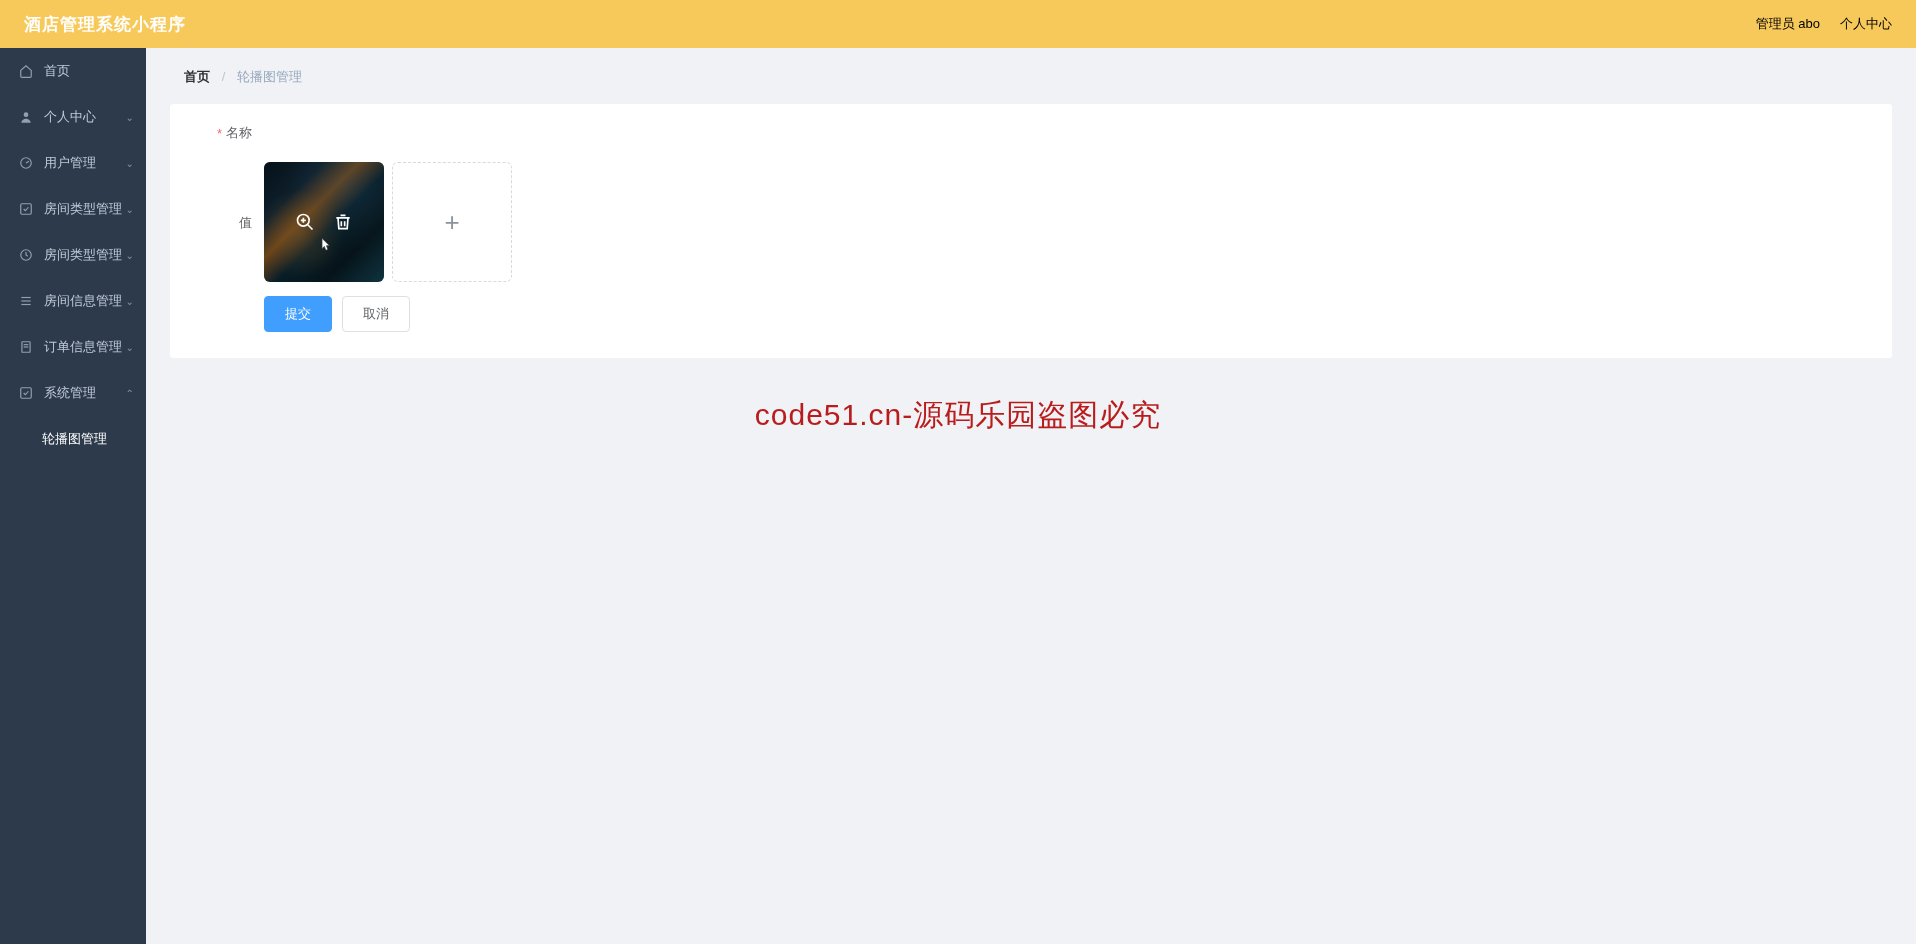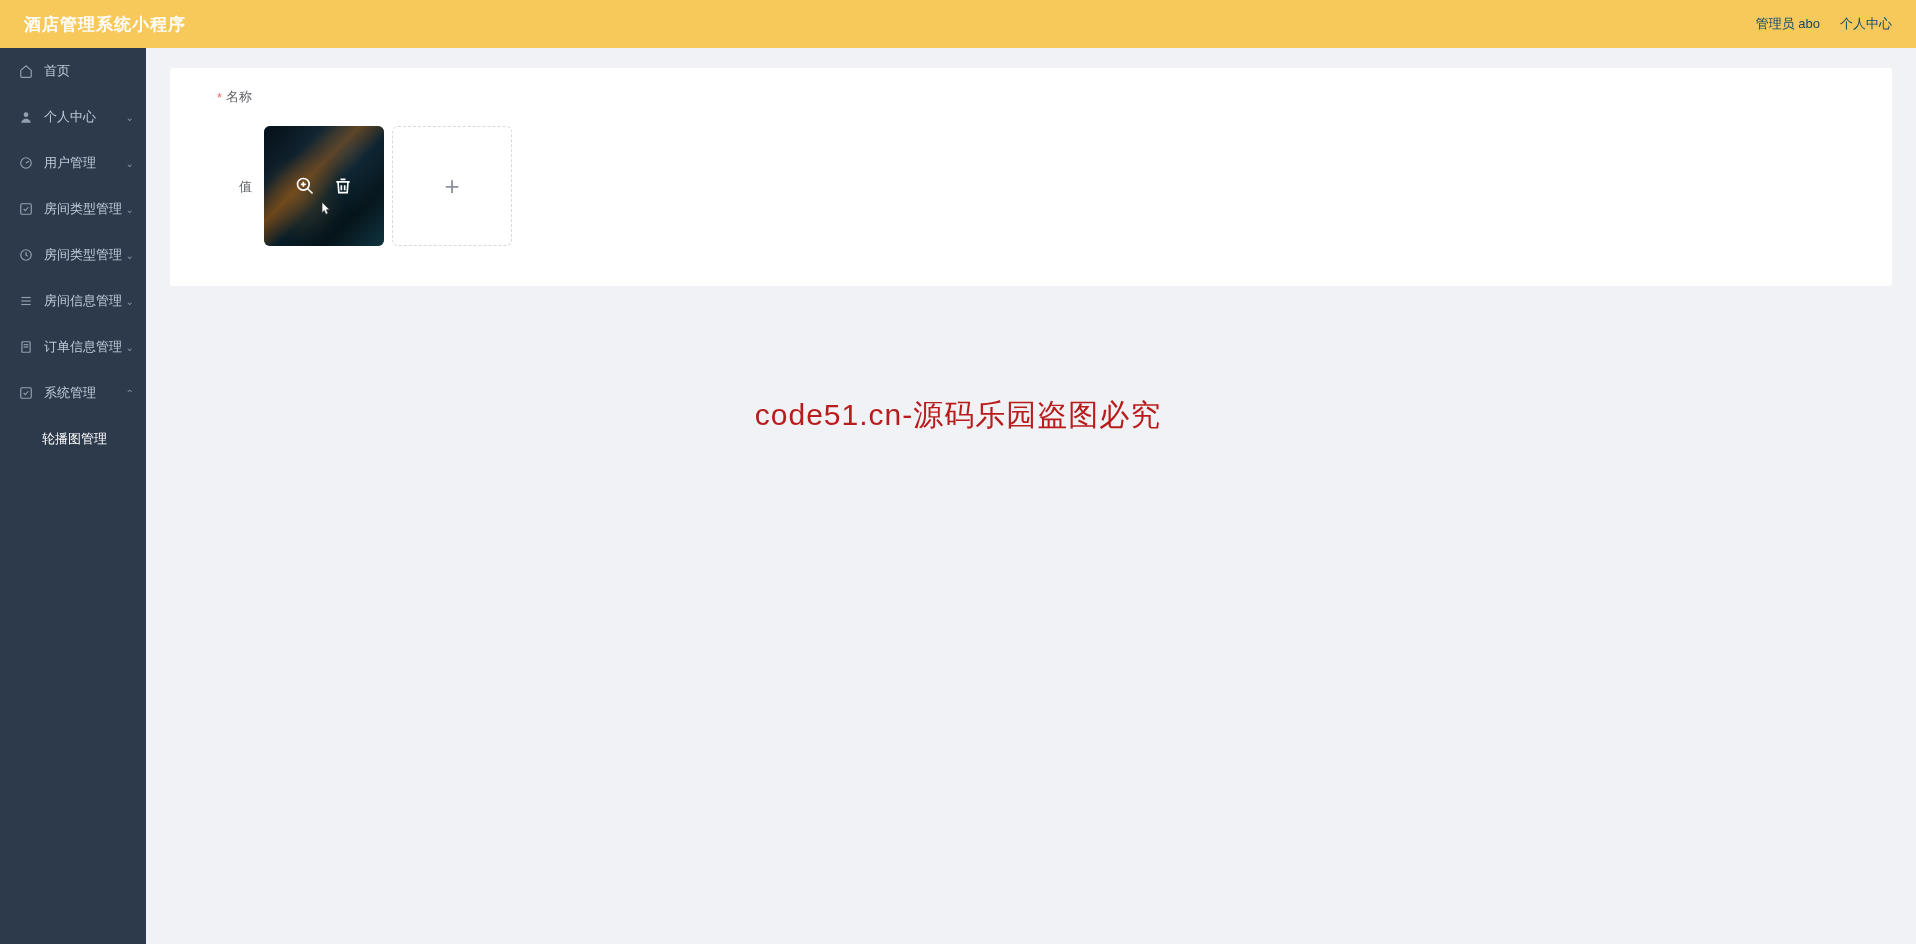--- a/index.html
+++ b/index.html
@@ -42,21 +42,21 @@
     }
     .header-title {
       font-size: 17px;
       font-weight: bold;
       letter-spacing: 1px;
     }
     .header-right {
       display: flex;
       gap: 20px;
       font-size: 13px;
-      color: #0c4a6e;
+      color: #000000;
     }
     .header-right span {
       cursor: pointer;
     }
     .main {
       display: flex;
       height: calc(100vh - 48px);
       position: relative;
       z-index: 5;
     }
@@ -439,20 +439,25 @@
       </span>
       <span>系统管理</span>
       <span class="chevron">⌃</span>
     </div>
     <div class="menu-item sub">
       <span>轮播图管理</span>
     </div>
   </div>
 
   <div class="content">
+    <div class="breadcrumb">
+      <span class="home">首页</span>
+      <span class="sep">/</span>
+      <span class="current">轮播图管理</span>
+    </div>
 
     <div class="card">
       <div class="form-row">
         <div class="form-label">
           <span class="form-label-inner">
             <span class="required-mark">*</span>
             <span>名称</span>
           </span>
         </div>
       </div>
@@ -488,15 +493,19 @@
                 </svg>
             </span>
           </div>
           <div class="upload-box">
             <span>+</span>
           </div>
         </div>
       </div>
 
 
+      <div class="button-row">
+        <button class="btn btn-primary">提交</button>
+        <button class="btn btn-default">取消</button>
+      </div>
     </div>
   </div>
 </div>
 
 </body></html>

